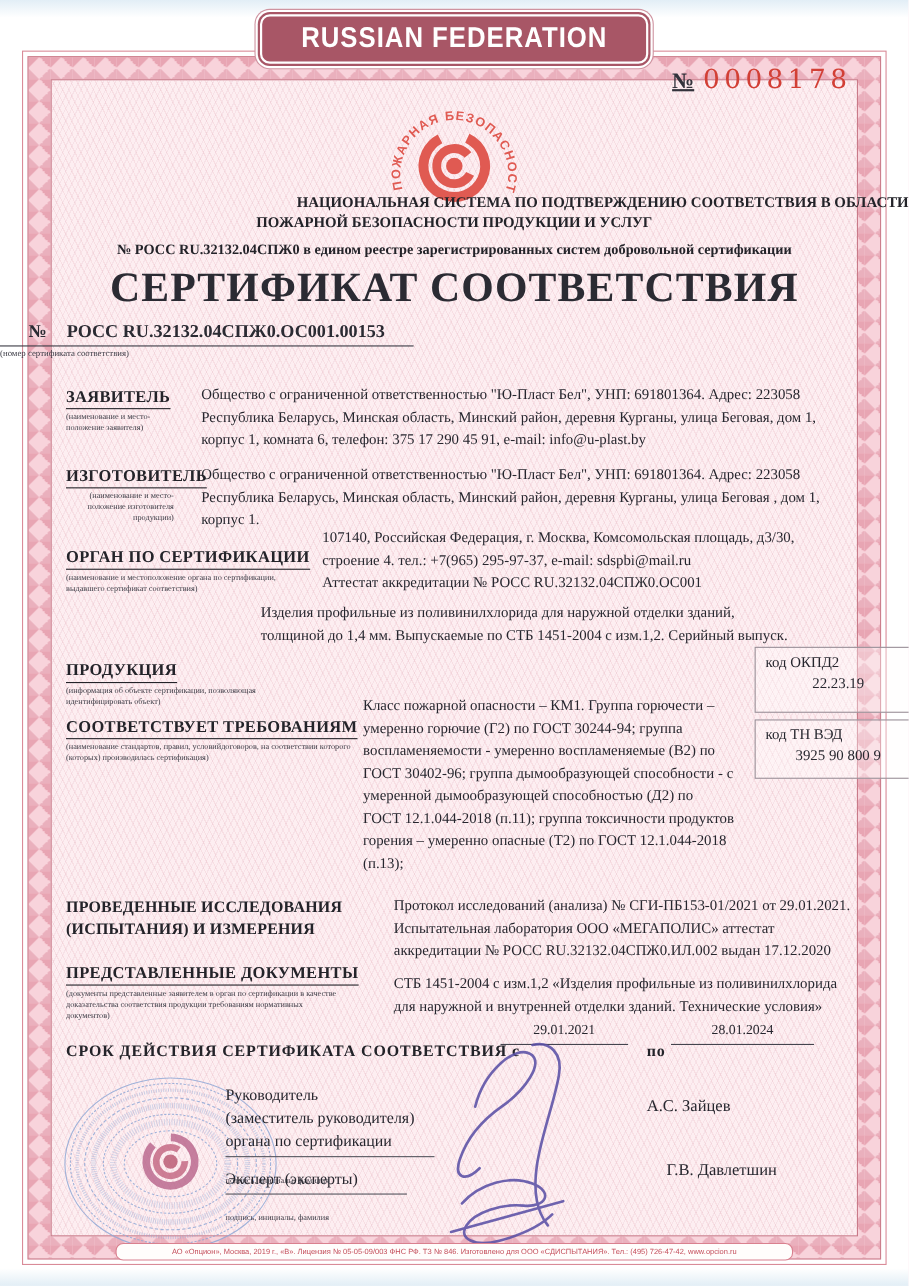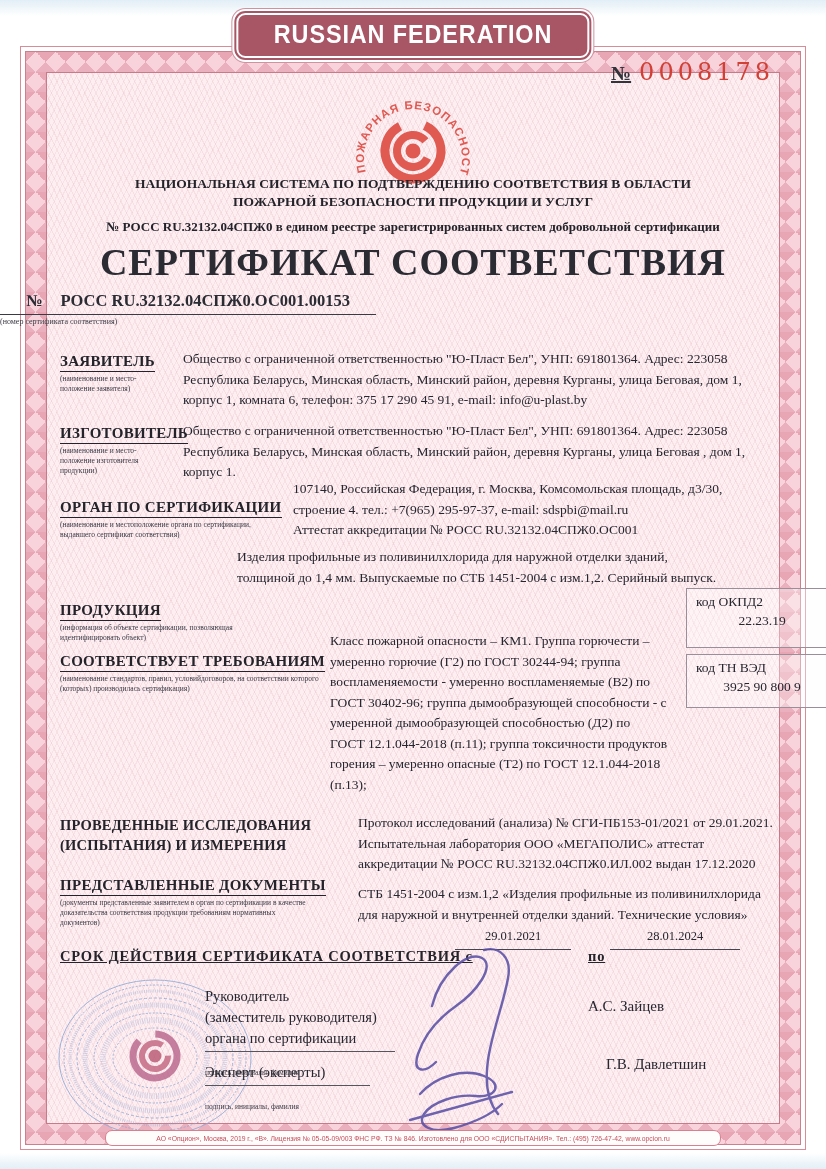--- a/index.html
+++ b/index.html
@@ -35,21 +35,21 @@
   .banner span{display:inline-block;transform:scaleX(.9);
           font-family:"Liberation Sans",sans-serif;font-weight:700;font-size:26px;letter-spacing:1px;}
   .blank-num{position:absolute;top:58px;right:52px;z-index:3;white-space:nowrap;}
   .blank-num .pfx{font-size:20px;font-weight:700;color:#33333c;text-decoration:underline;}
   .blank-num .val{font-family:"DejaVu Serif",serif;font-size:24px;color:#d23f35;letter-spacing:4px;margin-left:8px;}
 
   .logo{position:absolute;top:84px;left:50%;transform:translateX(-50%);z-index:3;}
 
   .sysline{position:absolute;left:0;right:0;text-align:center;z-index:3;
            font-weight:700;color:#232329;}
-  .sys1{top:176px;font-size:13.5px;}
+  .sys1{top:176px;font-size:13.5px;text-align:right;}
   .sys2{top:194px;font-size:13.5px;}
   .sysreg{top:219px;font-size:13px;}
 
   .doc-title{position:absolute;top:240px;left:0;right:0;text-align:center;z-index:3;
              font-size:38px;font-weight:700;letter-spacing:1px;color:#2b2b33;}
   .cert-num-wrap{position:absolute;top:291px;left:0;right:0;z-index:3;}
   .cert-num-row{display:inline-block;border-bottom:1.5px solid #3a3a44;padding:0 26px 3px;
                 font-size:16.5px;font-weight:700;color:#2b2b33;}
   .cert-num-row .gap{display:inline-block;width:18px;}
   .cert-num-caption{font-size:8px;color:#3a3a44;margin-top:2px;}
@@ -60,21 +60,21 @@
              border-bottom:1.5px solid #232329;display:inline-block;padding-bottom:1px;}
   .sec-label-nl{font-weight:700;font-size:14.5px;color:#232329;letter-spacing:.2px;line-height:1.35;}
   .sec-sub{font-size:7.5px;color:#3a3a44;margin-top:2px;line-height:1.35;}
   .body-text{font-size:13.5px;line-height:1.52;color:#26262e;}
 
   .code-box{border:1px solid #9a8f98;z-index:4;background:rgba(255,252,252,.35);margin-left:20px;}
   .code-box .cb-label{font-size:13.5px;padding:5px 0 0 9px;}
   .code-box .cb-value{font-size:13.5px;text-align:center;margin-top:3px;white-space:nowrap;}
 
   
-  .validity-label{font-weight:700;font-size:14.5px;letter-spacing:.8px;color:#232329;text-decoration:underline;}
+  .validity-label{font-weight:700;font-size:14.5px;letter-spacing:.8px;color:#232329;}
   .vslot{text-align:center;}
   .vdate{font-size:12.5px;color:#26262e;}
   .vline{border-bottom:1.5px solid #44444e;height:5px;}
 
   
   .role{font-size:14.5px;line-height:1.45;color:#26262e;}
   .rule{border-top:1px solid #55555e;margin-top:2px;}
   .tiny{font-size:7.5px;color:#3a3a44;margin-top:16px;}
   .sig-name{font-size:15px;color:#26262e;white-space:nowrap;}
 
@@ -132,21 +132,21 @@
 </div>
 
 <div class="abs" style="left:60px;top:352px;width:125px;">
   <span class="sec-label">ЗАЯВИТЕЛЬ</span>
   <div class="sec-sub" style="width:92px;">(наименование и место-положение заявителя)</div>
 </div>
 <div class="abs body-text" style="left:183px;top:349px;width:592px;">Общество с ограниченной ответственностью "Ю-Пласт Бел", УНП: 691801364. Адрес: 223058 Республика Беларусь, Минская область, Минский район, деревня Курганы, улица Беговая, дом 1, корпус 1, комната 6, телефон: 375 17 290 45 91, e-mail:  info@u-plast.by</div>
 
 <div class="abs" style="left:60px;top:424px;width:135px;">
   <span class="sec-label">ИЗГОТОВИТЕЛЬ</span>
-  <div class="sec-sub" style="width:98px;">(наименование и место-положение изготовителя продукции)</div>
+  <div class="sec-sub" style="width:98px;text-align:right;">(наименование и место-положение изготовителя продукции)</div>
 </div>
 <div class="abs body-text" style="left:183px;top:421px;width:592px;">Общество с ограниченной ответственностью "Ю-Пласт Бел", УНП: 691801364. Адрес: 223058 Республика Беларусь, Минская область, Минский район, деревня Курганы, улица Беговая , дом 1, корпус 1.</div>
 
 <div class="abs" style="left:60px;top:498px;width:235px;">
   <span class="sec-label">ОРГАН ПО СЕРТИФИКАЦИИ</span>
   <div class="sec-sub" style="width:225px;">(наименование и местоположение органа по сертификации, выдавшего сертификат соответствия)</div>
 </div>
 <div class="abs body-text" style="left:293px;top:479px;width:480px;">
   <div>107140, Российская Федерация, г. Москва, Комсомольская площадь, д3/30, строение 4. тел.: +7(965) 295-97-37, e-mail: sdspbi@mail.ru</div>
   <div>Аттестат аккредитации № РОСС RU.32132.04СПЖ0.ОС001</div>

